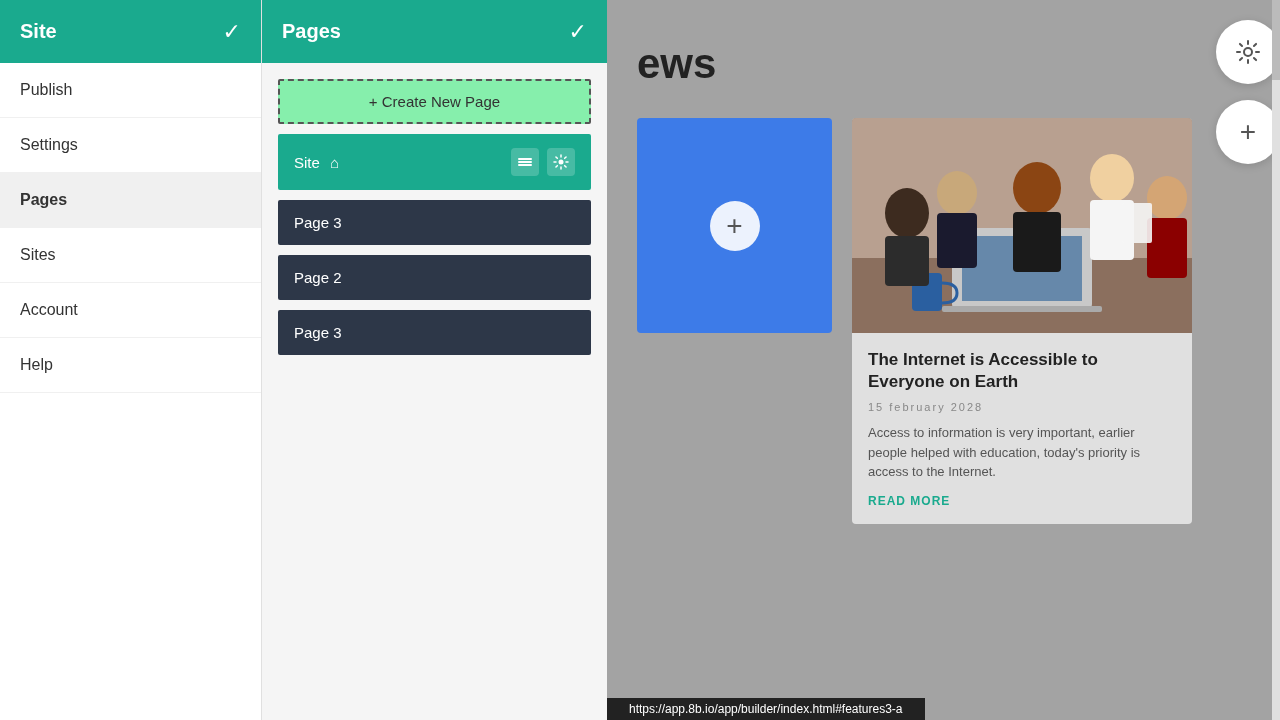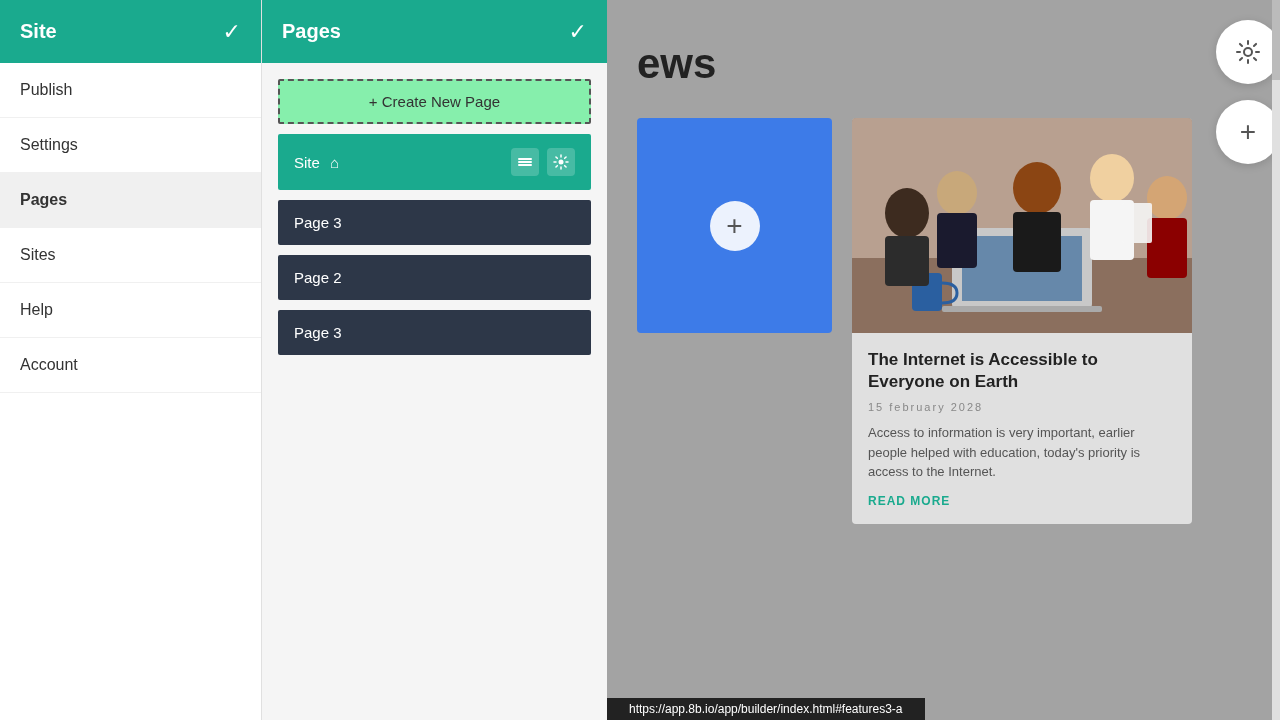--- a/index.html
+++ b/index.html
@@ -311,24 +311,24 @@
   <div class="sidebar-item">
     <span>Settings</span>
   </div>
   <div class="sidebar-item active">
     <span>Pages</span>
   </div>
   <div class="sidebar-item">
     <span>Sites</span>
   </div>
   <div class="sidebar-item">
+    <span>Account</span>
+  </div>
+  <div class="sidebar-item">
     <span>Help</span>
-  </div>
-  <div class="sidebar-item">
-    <span>Account</span>
   </div>
   <div class="sidebar-spacer"></div>
 </div>
 
 <div class="pages-panel">
   <div class="pages-panel-header">
     <span class="pages-panel-title">Pages</span>
     <span class="pages-panel-check">✓</span>
   </div>
 

